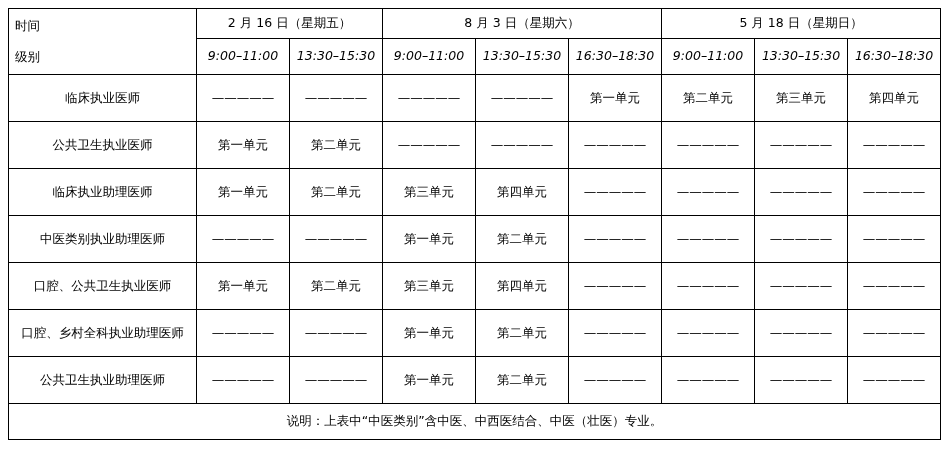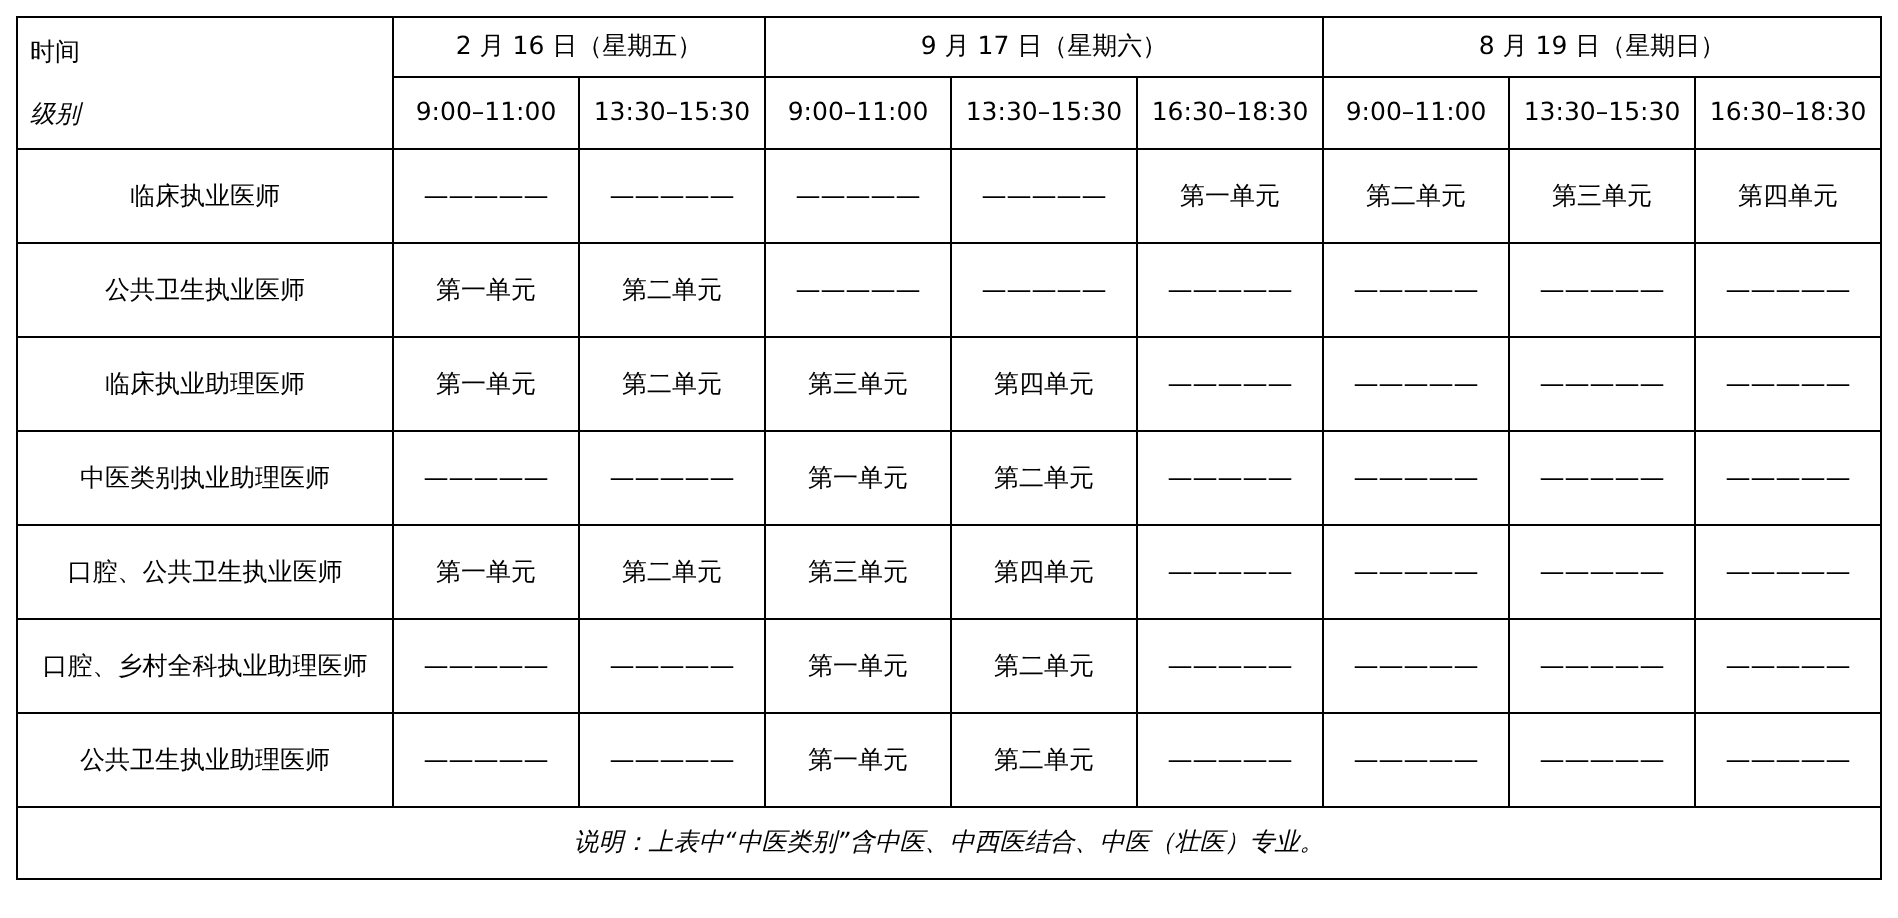--- a/index.html
+++ b/index.html
@@ -43,49 +43,48 @@
     vertical-align: middle;
   }
   td.corner .line1 {
     display: block;
     text-align: left;
   }
   td.corner .line2 {
     display: block;
     text-align: left;
     margin-top: 12px;
+  }
+  th.day {
+    text-align: left;
+    padding-left: 10px;
+    font-size: 12.5px;
+  }
+  th.slot {
+    font-size: 12.5px;
+    letter-spacing: 0px;
     font-style: italic;
-  }
-  th.day {
-    text-align: left;
-    padding-left: 10px;
-    font-size: 12.5px;
-  }
-  th.slot {
-    font-size: 12.5px;
-    letter-spacing: 0px;
   }
   td.level {
     text-align: left;
     padding-left: 10px;
     font-size: 12.5px;
     line-height: 1.5;
   }
   td.cell {
     font-size: 12.5px;
   }
   tr.row { height: 47px; }
   tr.head1 { height: 30px; }
   tr.head2 { height: 36px; }
   td.note {
     text-align: left;
     padding-left: 10px;
     font-size: 12.5px;
     height: 36px;
-    font-style: italic;
   }
 </style>
 </head>
 <body>
 
 <div class="sheet">
   <table class="schedule">
     <colgroup>
       <col style="width:188px">
       <col style="width:93px">
@@ -97,22 +96,22 @@
       <col style="width:93px">
       <col style="width:93px">
     </colgroup>
     <tbody>
       <tr class="head1">
         <td class="corner" rowspan="2">
           <span class="line1">时间</span>
           <span class="line2">级别</span>
         </td>
         <th class="day" colspan="2">2 月 16 日（星期五）</th>
-        <th class="day" colspan="3">9 月 17 日（星期六）</th>
-        <th class="day" colspan="3">8 月 19 日（星期日）</th>
+        <th class="day" colspan="3">8 月 3 日（星期六）</th>
+        <th class="day" colspan="3">5 月 18 日（星期日）</th>
       </tr>
       <tr class="head2">
         <th class="slot">9:00–11:00</th>
         <th class="slot">13:30–15:30</th>
         <th class="slot">9:00–11:00</th>
         <th class="slot">13:30–15:30</th>
         <th class="slot">16:30–18:30</th>
         <th class="slot">9:00–11:00</th>
         <th class="slot">13:30–15:30</th>
         <th class="slot">16:30–18:30</th>

